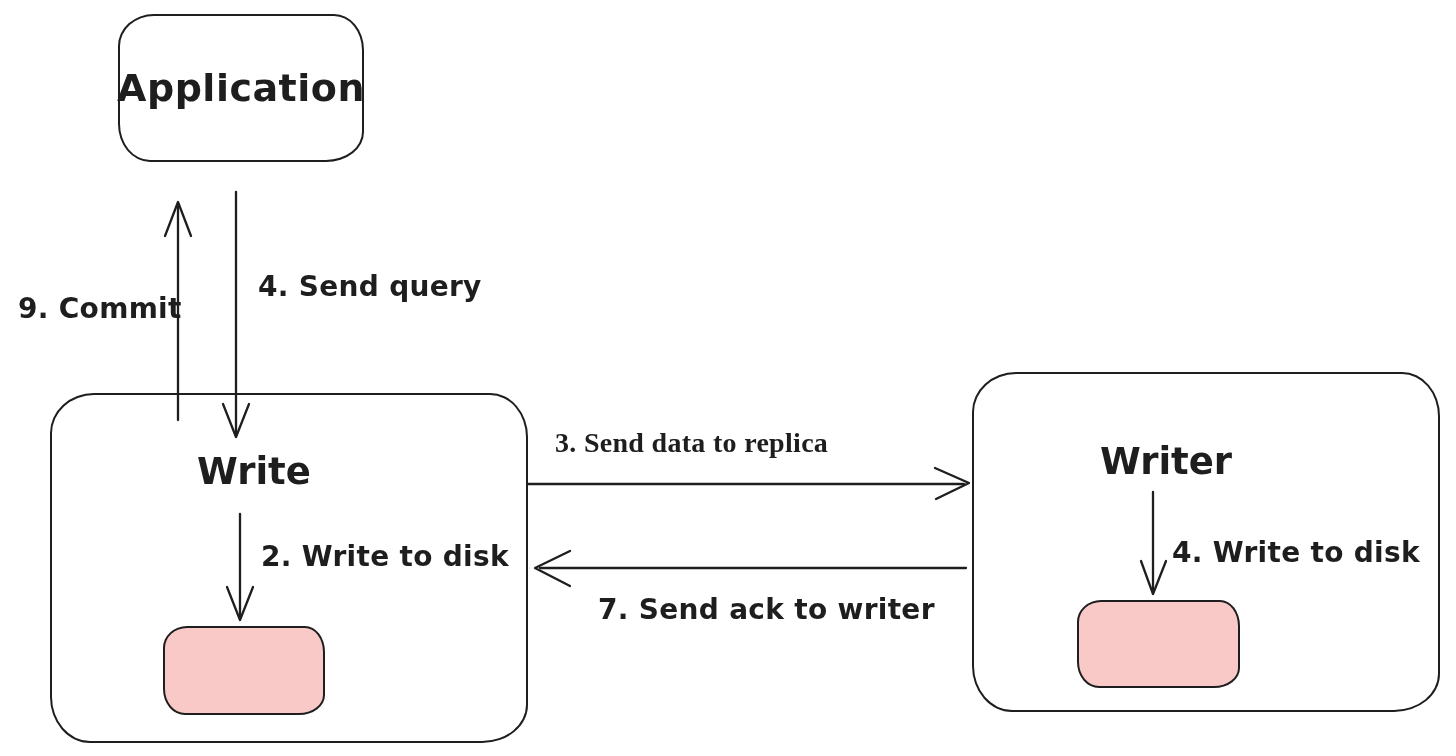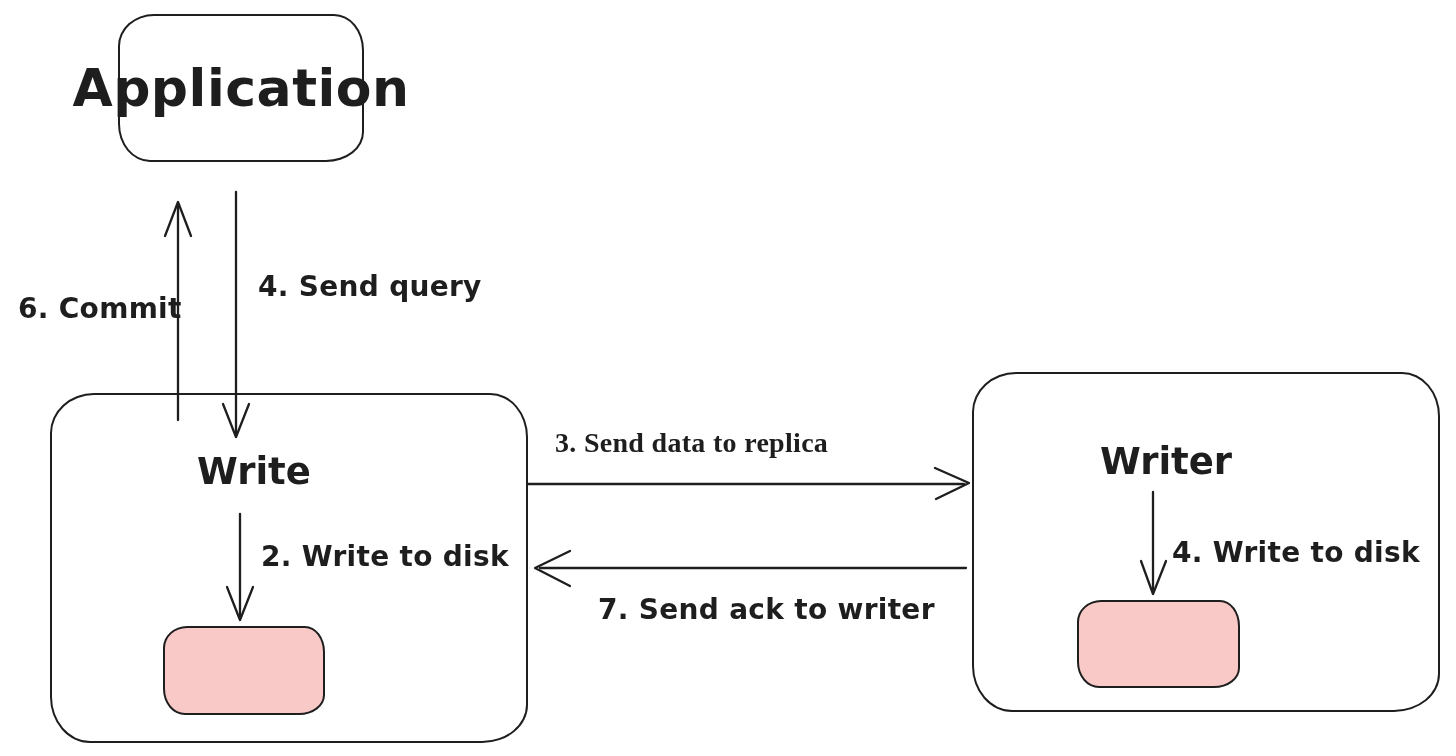--- a/index.html
+++ b/index.html
@@ -29,21 +29,21 @@
   }
   .node.writer {
     left: 50px; top: 393px; width: 478px; height: 350px;
     border-radius: 44px 38px 46px 40px / 40px 44px 38px 46px;
   }
   .node.reader {
     left: 972px; top: 372px; width: 468px; height: 340px;
     border-radius: 44px 38px 46px 40px / 40px 44px 38px 46px;
   }
   .node-label {
-    font-size: 52px;
+    font-size: 38px;
     font-weight: 600;
     letter-spacing: 0.5px;
     white-space: nowrap;
   }
   .title-writer {
     position: absolute; left: 197px; top: 450px;
     font-size: 37px; font-weight: 600; white-space: nowrap;
   }
   .title-reader {
     position: absolute; left: 1100px; top: 440px;
@@ -136,15 +136,15 @@
       <path d="M1153 492 L1153 590"></path>
       <path d="M1141 561 L1153 594 L1166 561"></path>
     </g>
   </svg>
 
   <span class="arrow-label lbl-send-query">4. Send query</span>
   <span class="arrow-label lbl-write-writer">2. Write to disk</span>
   <span class="arrow-label lbl-send-data">3. Send data to replica</span>
   <span class="arrow-label lbl-write-reader">4. Write to disk</span>
   <span class="arrow-label lbl-send-ack">7. Send ack to writer</span>
-  <span class="arrow-label lbl-commit">6. Commit</span>
+  <span class="arrow-label lbl-commit">9. Commit</span>
 
 </div>
 
 </body></html>

